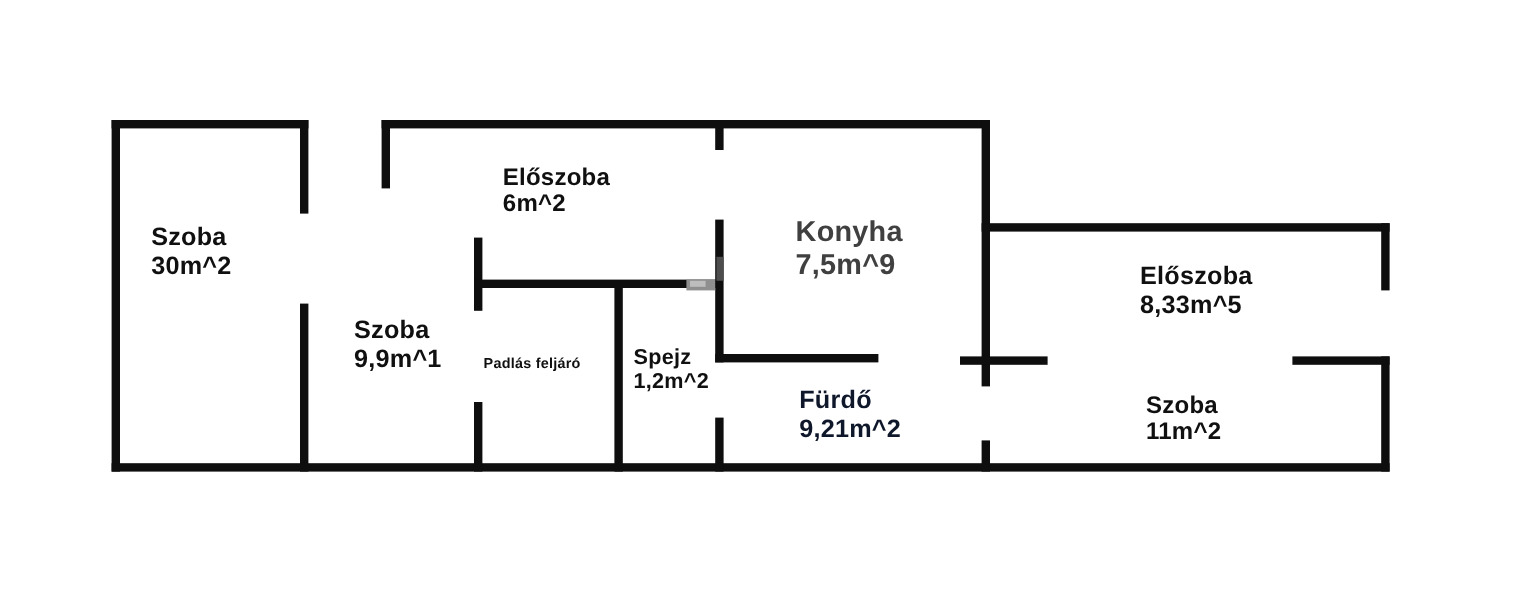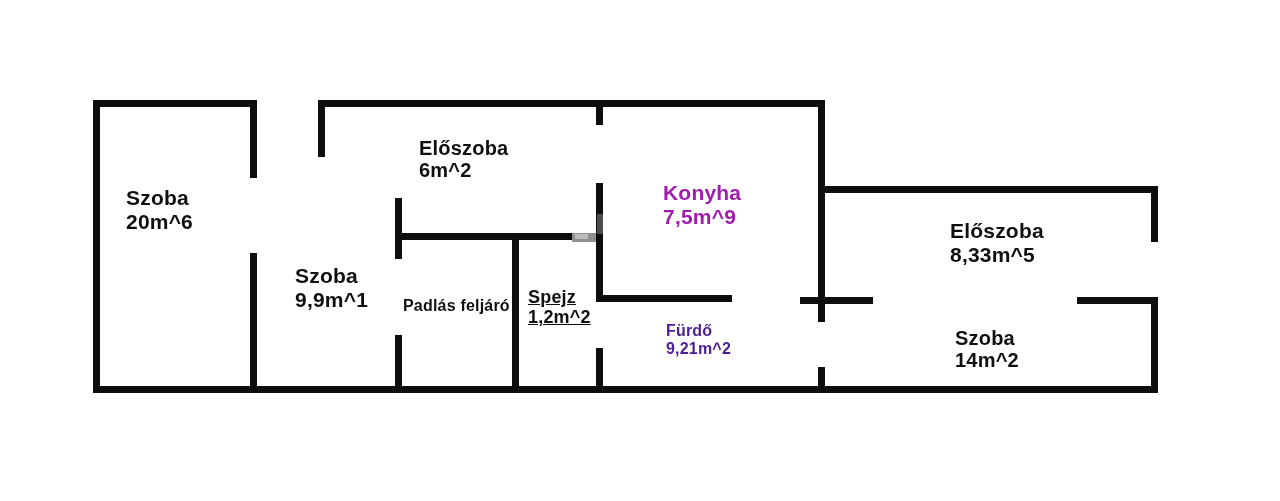--- a/index.html
+++ b/index.html
@@ -56,46 +56,46 @@
     <div class="wall" style="left: 596px; top: 183px; width: 7px; height: 119px; background: rgb(14, 14, 14);"></div>
     <div class="wall" style="left: 596px; top: 348px; width: 7px; height: 45px; background: rgb(14, 14, 14);"></div>
     <div class="wall" style="left: 596px; top: 295px; width: 136px; height: 7px; background: rgb(14, 14, 14);"></div>
     <div class="wall" style="left: 800px; top: 297px; width: 73px; height: 7px; background: rgb(14, 14, 14);"></div>
     <div class="wall" style="left: 1077px; top: 297px; width: 81px; height: 7px; background: rgb(14, 14, 14);"></div>
     <div class="artifact" style="left: 572px; top: 233px; width: 24px; height: 9px; background: rgb(143, 143, 143);"></div>
     <div class="artifact" style="left: 575px; top: 234px; width: 13px; height: 5px; background: rgb(189, 189, 189);"></div>
     <div class="artifact" style="left: 597px; top: 214px; width: 6px; height: 20px; background: rgb(77, 77, 77);"></div>
     <div class="room-label" style="left: 126px; top: 186px; font-size: 21px; color: rgb(16, 16, 16);">
       <span>Szoba</span>
-      <span>20m^6</span>
+      <span>30m^2</span>
     </div>
     <div class="room-label" style="left: 419px; top: 137px; font-size: 20px; color: rgb(16, 16, 16);">
       <span>Előszoba</span>
       <span>6m^2</span>
     </div>
-    <div class="room-label" style="left: 663px; top: 181px; font-size: 21px; color: #a21caf;">
+    <div class="room-label" style="left: 663px; top: 181px; font-size: 24px; color: #404040;">
       <span>Konyha</span>
       <span>7,5m^9</span>
     </div>
     <div class="room-label" style="left: 950px; top: 219px; font-size: 21px; color: rgb(16, 16, 16);">
       <span>Előszoba</span>
       <span>8,33m^5</span>
     </div>
     <div class="room-label" style="left: 295px; top: 264px; font-size: 21px; color: rgb(16, 16, 16);">
       <span>Szoba</span>
       <span>9,9m^1</span>
     </div>
-    <div class="room-label" style="left: 403px; top: 297px; font-size: 16px; color: rgb(16, 16, 16);">
+    <div class="room-label" style="left: 403px; top: 297px; font-size: 12px; color: rgb(16, 16, 16);">
       <span>Padlás feljáró</span>
     </div>
-    <div class="room-label" style="left: 528px; top: 287px; font-size: 18px; color: rgb(16, 16, 16); text-decoration: underline;">
+    <div class="room-label" style="left: 528px; top: 287px; font-size: 18px; color: rgb(16, 16, 16);">
       <span>Spejz</span>
       <span>1,2m^2</span>
     </div>
-    <div class="room-label" style="left: 666px; top: 322px; font-size: 16px; color: #4c1d95;">
+    <div class="room-label" style="left: 666px; top: 322px; font-size: 21px; color: #0f172a;">
       <span>Fürdő</span>
       <span>9,21m^2</span>
     </div>
     <div class="room-label" style="left: 955px; top: 327px; font-size: 20px; color: rgb(16, 16, 16);">
       <span>Szoba</span>
-      <span>14m^2</span>
+      <span>11m^2</span>
     </div>
   </div>
 
 </body></html>

